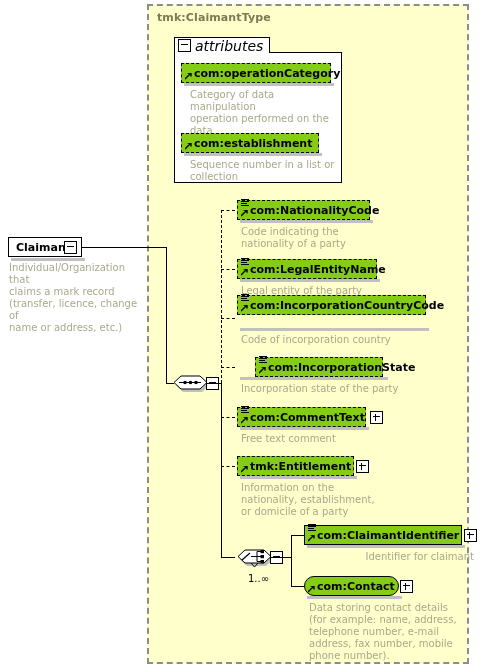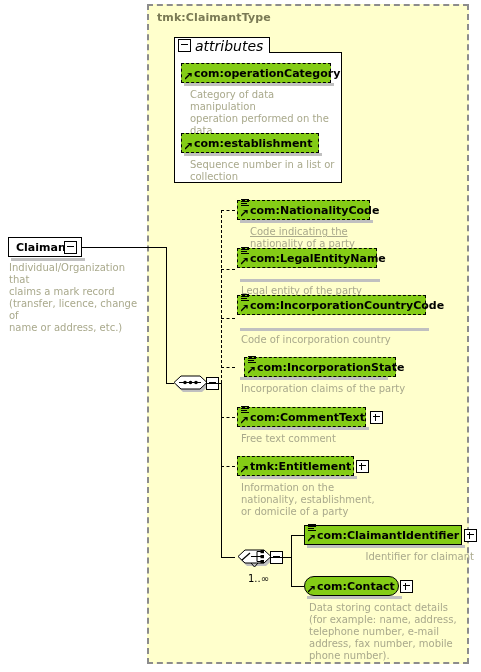--- a/index.html
+++ b/index.html
@@ -333,25 +333,25 @@
         <i></i>
         <i></i>
       </span>
     <span class="g-arrow">
       <svg width="7" height="7" viewBox="0 0 7 7">
           <path d="M0,6 L6,0 M6,0 L2.6,0 M6,0 L6,3.4" stroke="#000" stroke-width="1.4" fill="none"></path>
         </svg>
     </span>
     <span class="nm">com:NationalityCode</span>
   </div>
-  <div class="desc" style="left:250px; top:226px; width:160px;text-decoration:underline;">Code indicating the
+  <div class="desc" style="left:241px; top:226px; width:160px;">Code indicating the
 nationality of a party</div>
 
   <div class="shadow-strip" style="left:240px; top:279px; width:140px;"></div>
-  <div class="node dashed" style="left:237px; top:248px; width:140px;">
+  <div class="node dashed" style="left:237px; top:259px; width:140px;">
     <span class="g-lines">
         <i></i>
         <i></i>
         <i></i>
         <i></i>
       </span>
     <span class="g-arrow">
       <svg width="7" height="7" viewBox="0 0 7 7">
           <path d="M0,6 L6,0 M6,0 L2.6,0 M6,0 L6,3.4" stroke="#000" stroke-width="1.4" fill="none"></path>
         </svg>
@@ -371,35 +371,35 @@
     <span class="g-arrow">
       <svg width="7" height="7" viewBox="0 0 7 7">
           <path d="M0,6 L6,0 M6,0 L2.6,0 M6,0 L6,3.4" stroke="#000" stroke-width="1.4" fill="none"></path>
         </svg>
     </span>
     <span class="nm">com:IncorporationCountryCode</span>
   </div>
   <div class="desc" style="left:241px; top:334px; width:185px;">Code of incorporation country</div>
 
   <div class="shadow-strip" style="left:240px; top:377px; width:148px;"></div>
-  <div class="node dashed" style="left:244px; top:357px; width:152px;">
+  <div class="node dashed" style="left:255px; top:357px; width:128px;">
     <span class="g-lines">
         <i></i>
         <i></i>
         <i></i>
         <i></i>
       </span>
     <span class="g-arrow">
       <svg width="7" height="7" viewBox="0 0 7 7">
           <path d="M0,6 L6,0 M6,0 L2.6,0 M6,0 L6,3.4" stroke="#000" stroke-width="1.4" fill="none"></path>
         </svg>
     </span>
     <span class="nm">com:IncorporationState</span>
   </div>
-  <div class="desc" style="left:241px; top:383px; width:185px;">Incorporation claims of the party</div>
+  <div class="desc" style="left:241px; top:383px; width:185px;">Incorporation state of the party</div>
 
   <div class="shadow-strip" style="left:240px; top:427px; width:129px;"></div>
   <div class="node dashed" style="left:237px; top:407px; width:129px;">
     <span class="g-lines">
         <i></i>
         <i></i>
         <i></i>
         <i></i>
       </span>
     <span class="g-arrow">

